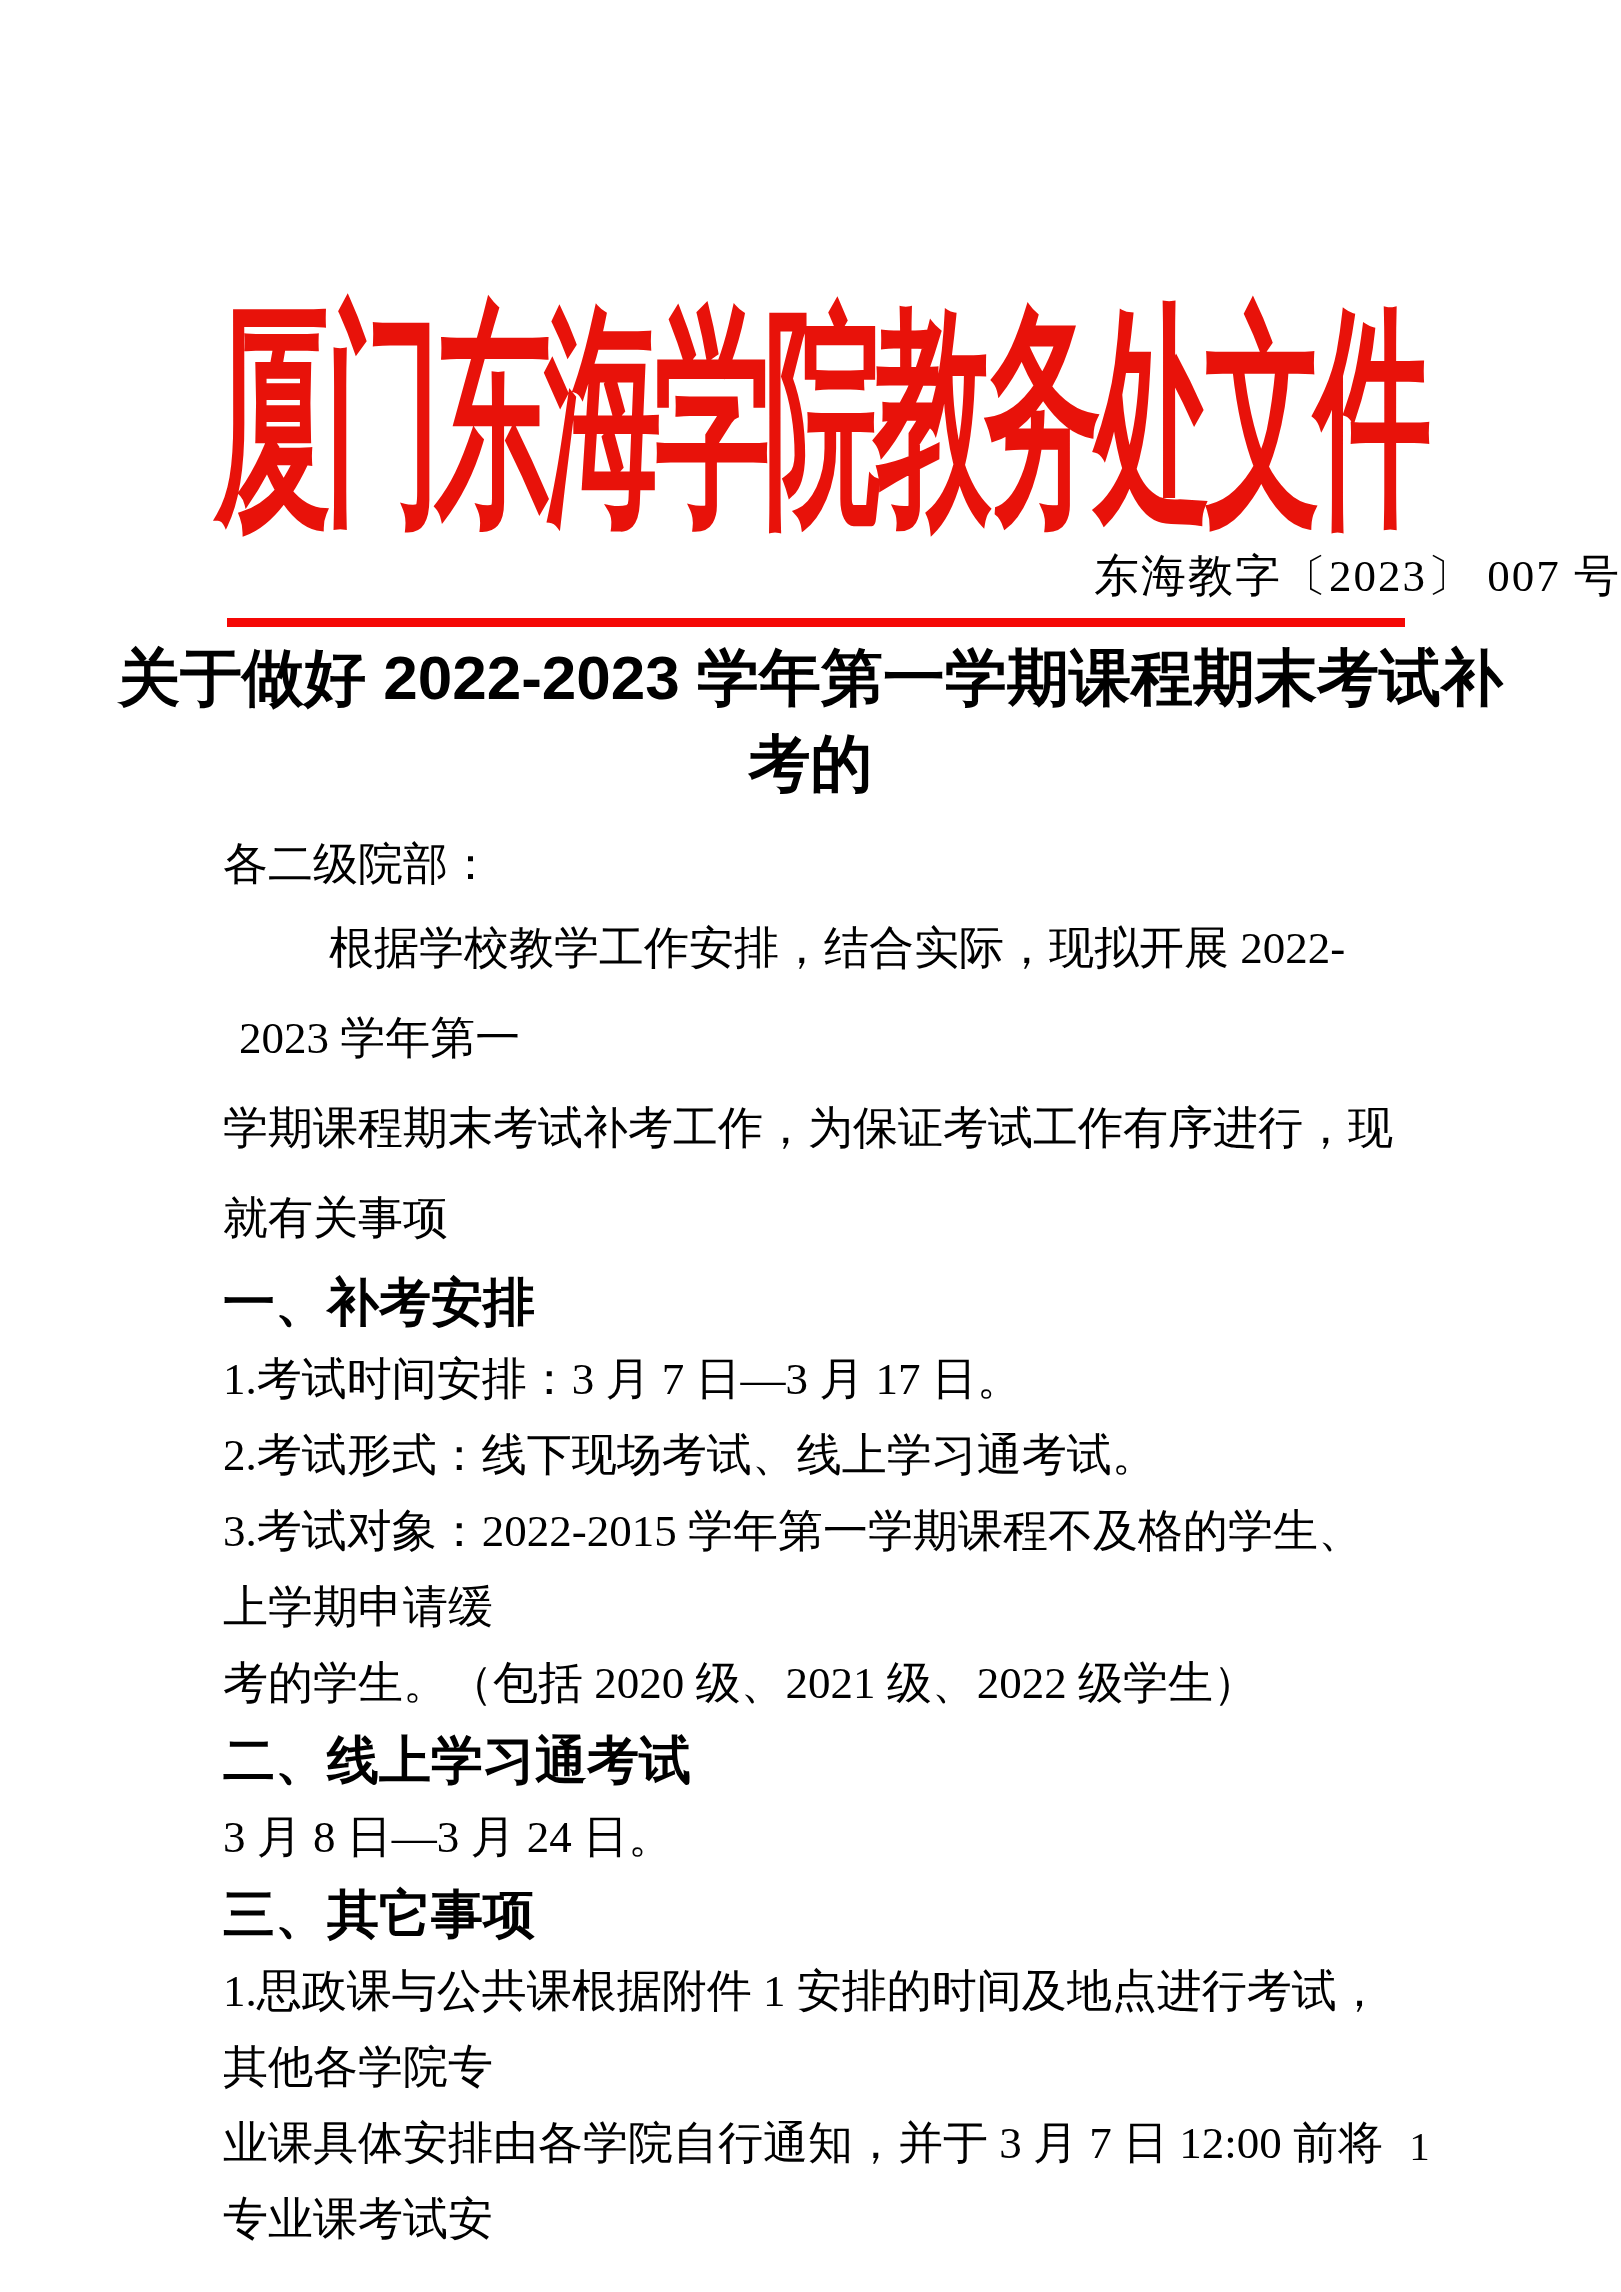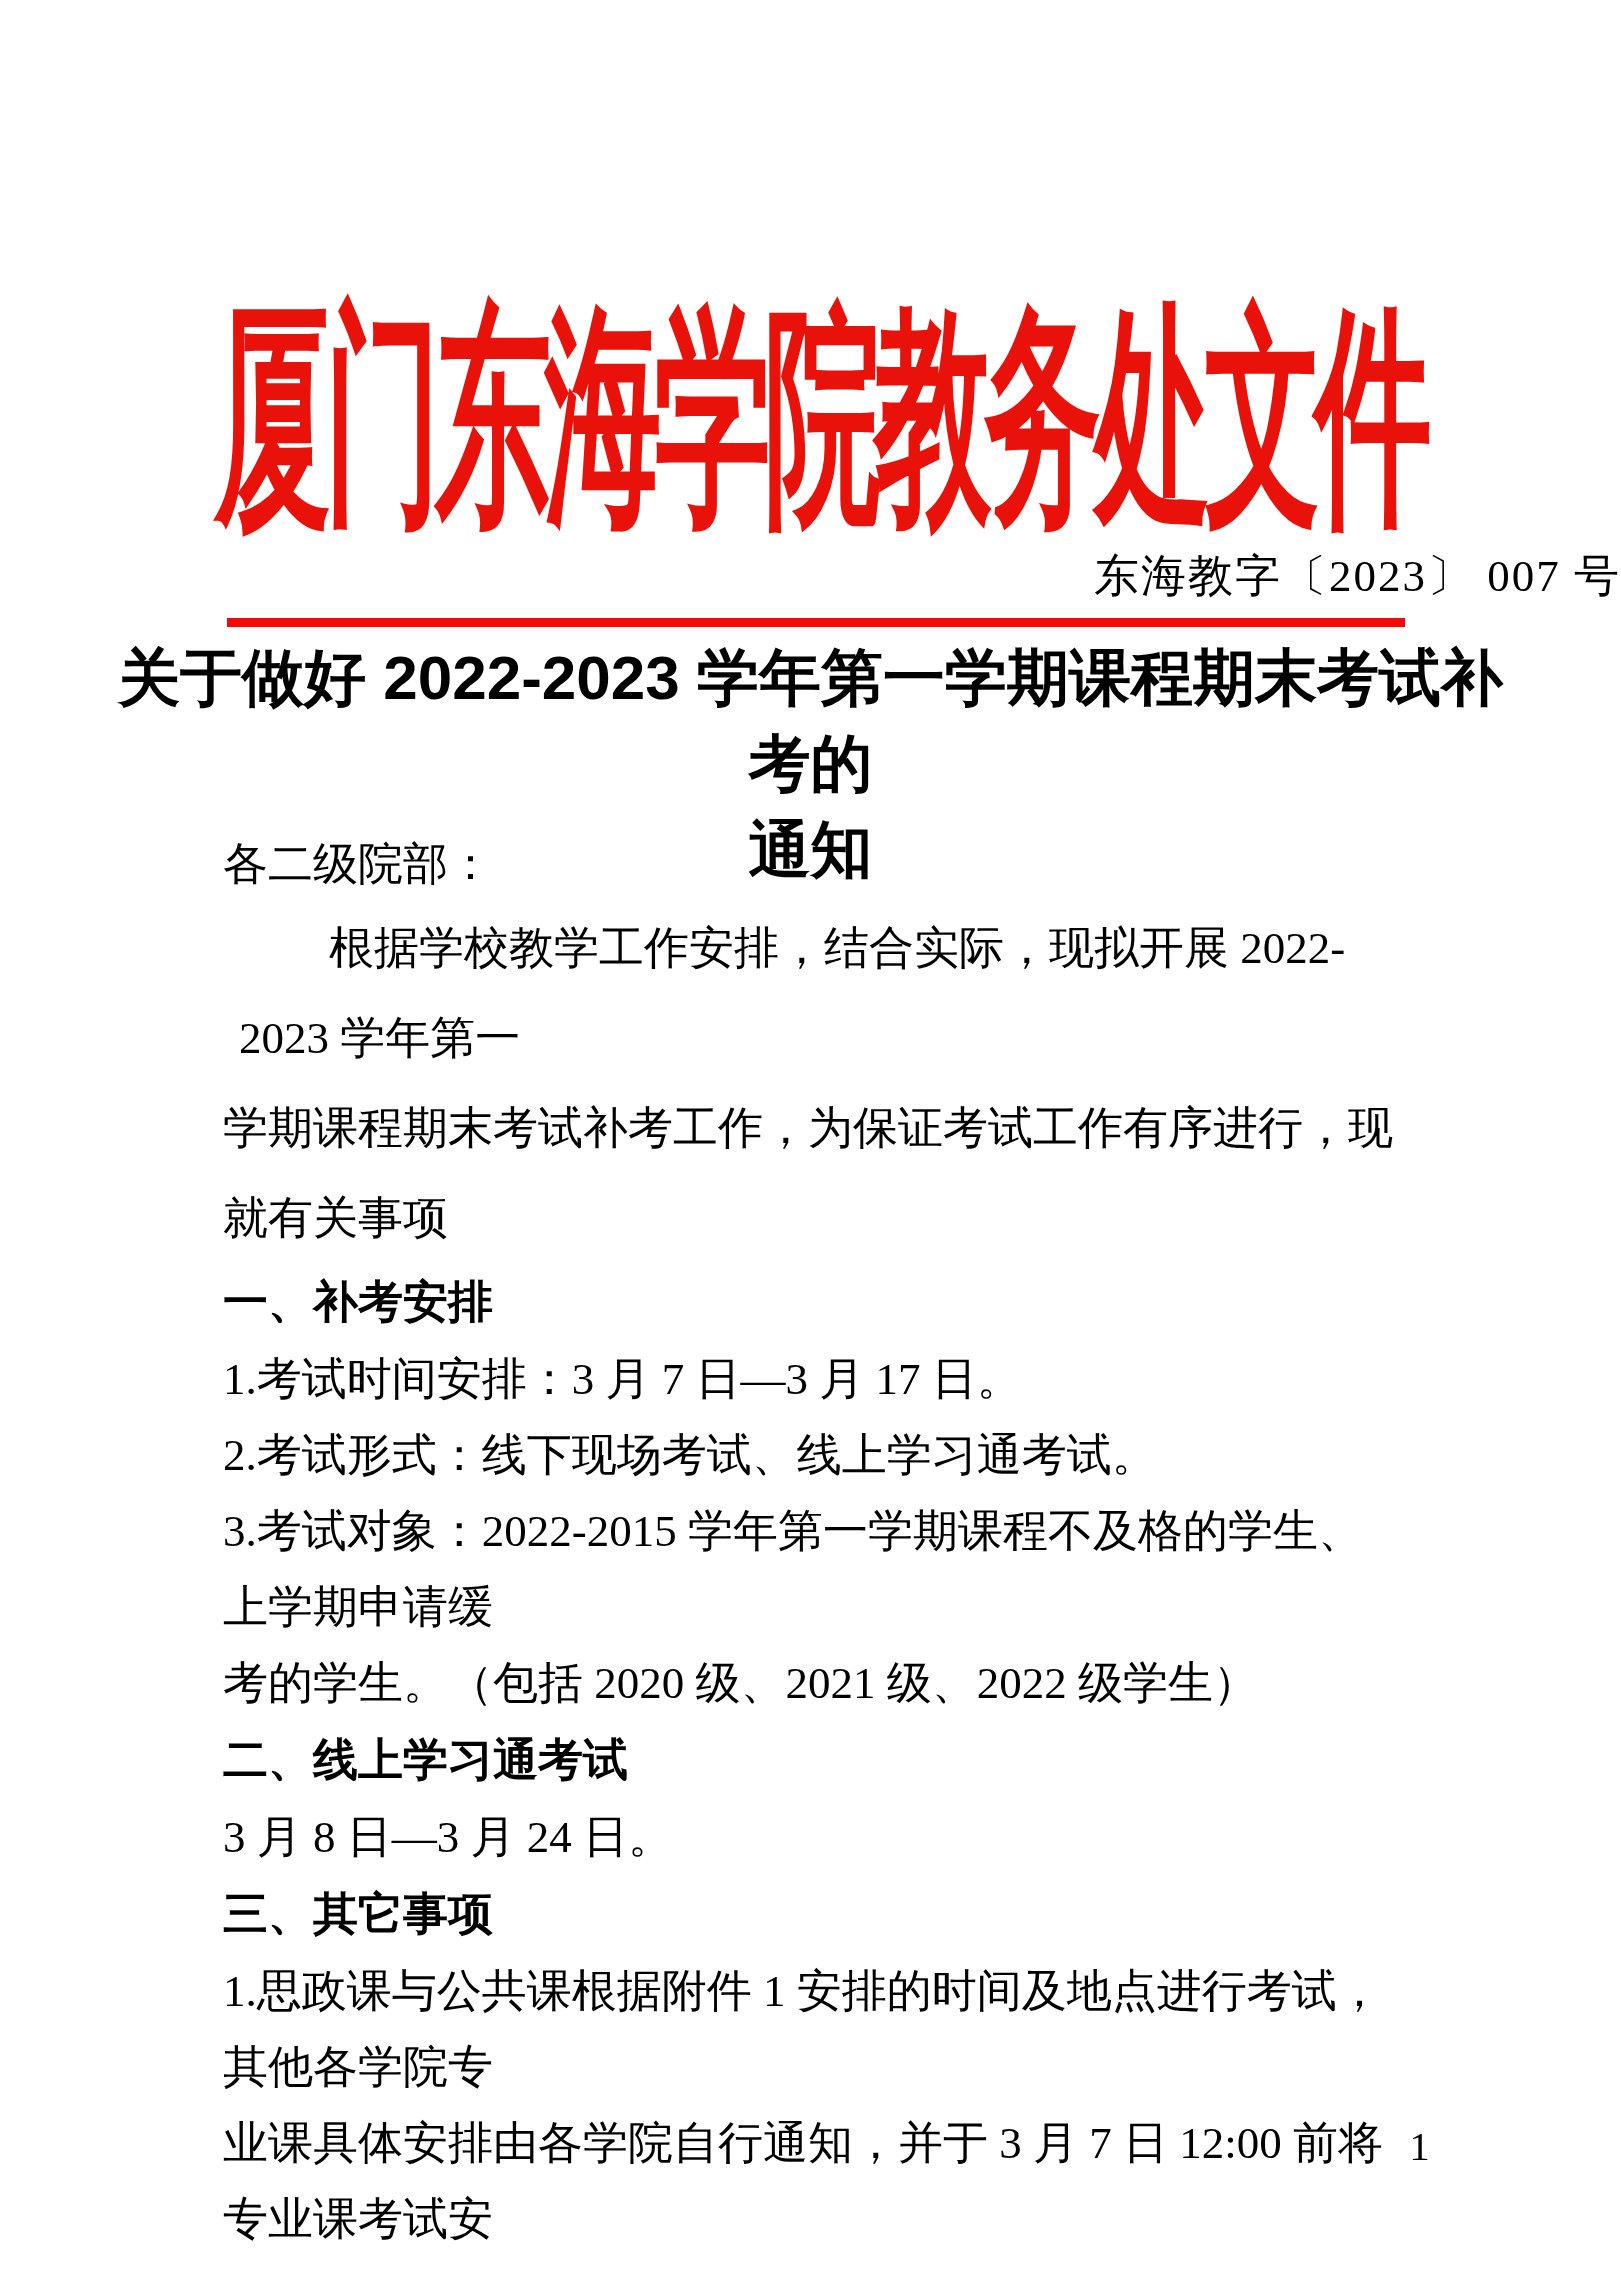--- a/index.html
+++ b/index.html
@@ -64,21 +64,21 @@
     left:223px; top:825px;
     width:1184px;
     font-size:45px;
     font-family:"Liberation Serif","DejaVu Serif",serif;
   }
   .salutation{line-height:78px;}
   .intro .line{line-height:90px;}
   .intro .line:first-child{text-indent:90px;margin-left:16px;}
   .section-heading{
     line-height:78px;
-    font-size:45px;
+    font-size:52px;
     font-weight:bold;
     margin:0;
     font-family:"Liberation Sans","DejaVu Sans",sans-serif;
   }
   .section .line{line-height:76px;}
   
   .page-number{
     position:absolute;
     left:1390px; top:2123px;
     width:59px;
@@ -106,21 +106,20 @@
       <span>文</span>
       <span>件</span>
     </div>
 
   <div class="doc-number">东海教字〔2023〕 007 号</div>
 
   <div class="red-rule" style="background: rgb(245, 8, 6);"></div>
 
   <div class="doc-title">
     <div>关于做好 2022-2023 学年第一学期课程期末考试补考的</div>
-    <div>通知</div>
   </div>
 
   <div class="body">
 
     <div class="salutation">各二级院部：</div>
 
     <div class="intro">
       <div class="line">根据学校教学工作安排，结合实际，现拟开展 2022-2023 学年第一</div>
       <div class="line">学期课程期末考试补考工作，为保证考试工作有序进行，现就有关事项</div>
     </div>

